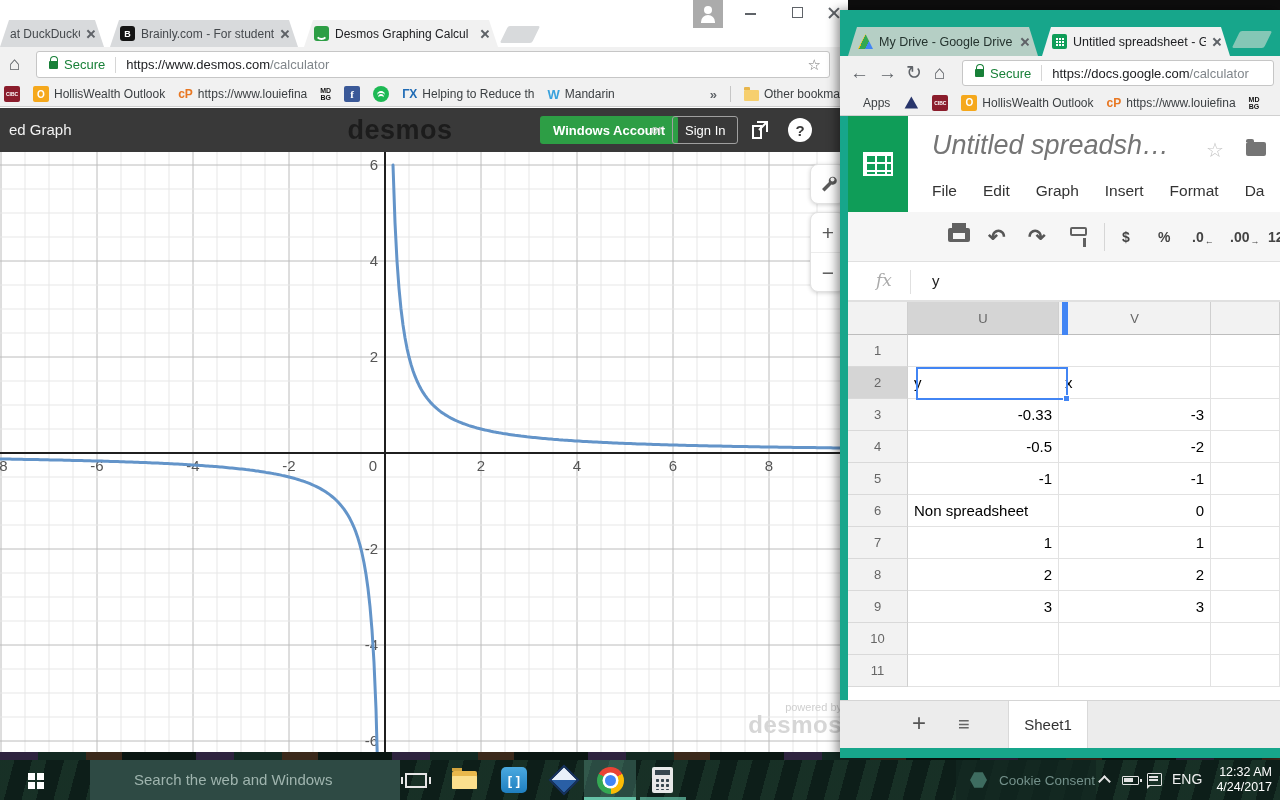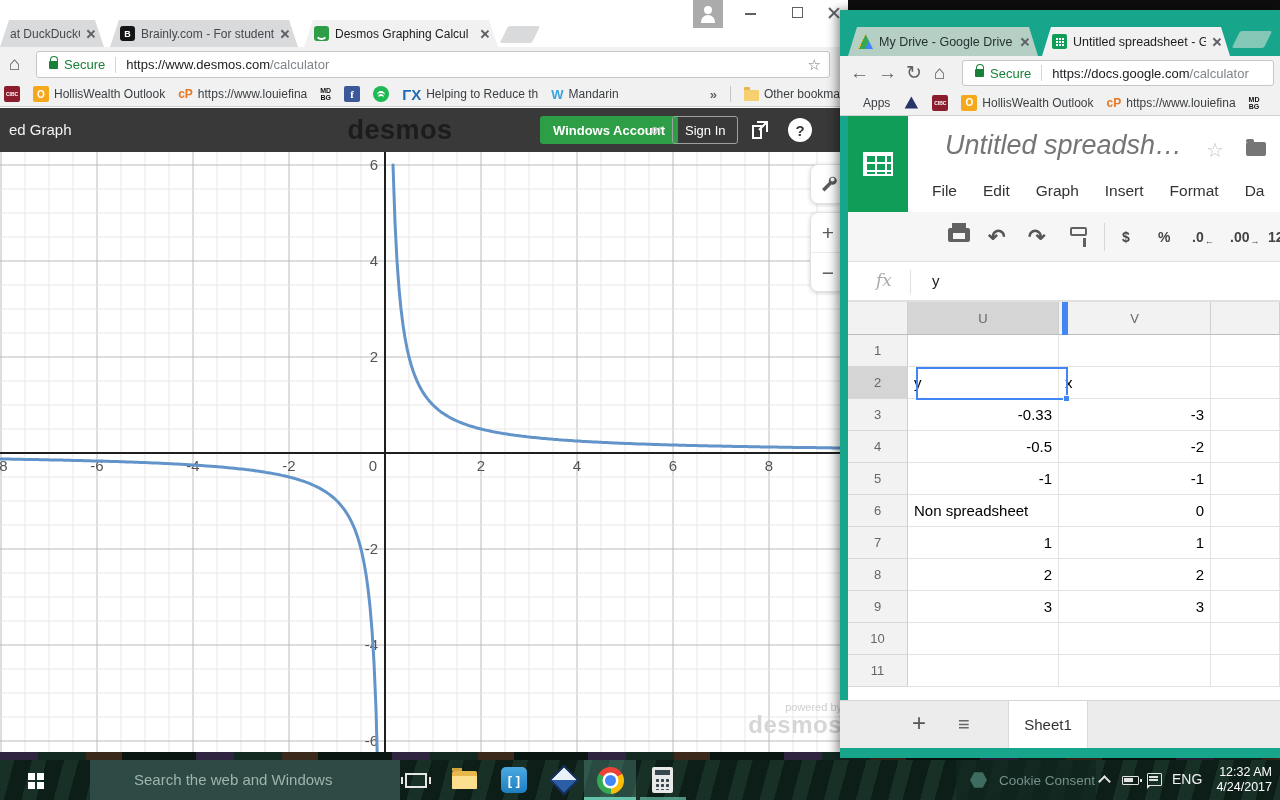--- a/index.html
+++ b/index.html
@@ -80,21 +80,21 @@
   .bmi-o-badge { background:#f5a81c; color:#fff; font-size:10px; border-radius:2px; }
   .bmi-cp { color:#e87722; font-size:12px; width:auto; }
   .bmi-mdbg { flex-direction:column; font-size:7px; line-height:7px; color:#111; letter-spacing:0; width:auto; }
   .bmi-facebook { background:#3b5998; color:#fff; border-radius:2px; font-size:11px;
     font-family:"Liberation Serif",serif; }
   .bmi-spotify { background:#1db954; border-radius:50%; position:relative; }
   .bmi-spotify::before { content:""; position:absolute; left:4px; top:4.5px; width:8px; height:7px;
     border-top:2px solid #fff; border-radius:50%; }
   .bmi-spotify::after { content:""; position:absolute; left:5px; top:8px; width:6px; height:5px;
     border-top:2px solid #fff; border-radius:50%; }
-  .bmi-gx { color:#1f6bb5; font-size:15px; width:auto; }
+  .bmi-gx { color:#1f6bb5; font-size:12px; width:auto; }
   .bmi-w-badge { color:#3aa2dd; font-size:13px; width:auto; }
   .bmi-chevrons { color:#5f6368; font-size:13px; width:auto; }
   .bmi-divider { width:1px; height:16px; background:#c6c6c6; }
   .bmi-folder { background:#f6cf6e; width:15px; height:11px; border-radius:1px; position:relative; margin-top:2px; }
   .bmi-folder::before { content:""; position:absolute; left:0; top:-3px; width:6px; height:3px;
     background:#e8b64c; border-radius:1px 1px 0 0; }
   .bmi-apps { display:grid; grid-template-columns:repeat(3,4px); grid-auto-rows:4px; gap:1px; width:auto; }
   .bmi-apps i { border-radius:50%; }
   .bmi-mountain { background:#28356b; clip-path:polygon(50% 12%,92% 88%,8% 88%); }
 
@@ -137,21 +137,21 @@
   #rw-tabs .tab.active { background:#f1f1f1; color:#202124; }
   #rw-toolbar { top:46px; height:34px; }
   #rw-bookmarks { top:80px; height:26px; }
   #sheets-body { position:absolute; left:8px; top:106px; width:432px; height:632px; background:#fff; }
   #sheets-logo { position:absolute; left:0; top:0; width:60px; height:96px; background:#0f9d58;
     display:flex; align-items:center; justify-content:center; }
   #sheets-logo .glyph { width:30px; height:24px; border:2px solid #fff;
     background:linear-gradient(#fff 2px,transparent 2px),linear-gradient(90deg,#fff 2px,transparent 2px);
     background-size:100% 8px,10px 100%; }
   #sheets-title { position:absolute; left:84px; top:14px; font-size:27px; font-style:italic;
-    color:#757575; white-space:nowrap;margin-left:13px; }
+    color:#757575; white-space:nowrap; }
   #sheets-star { position:absolute; left:358px; top:22px; color:#c4c4c4; font-size:20px; }
   #sheets-folder { position:absolute; left:398px; top:26px; width:20px; height:14px;
     background:#757575; border-radius:2px; }
   #sheets-folder::before { content:""; position:absolute; left:0; top:-3px; width:8px; height:3px;
     background:#757575; border-radius:2px 2px 0 0; }
   #sheets-menus { position:absolute; left:84px; top:60px; height:30px; display:flex; gap:26px;
     align-items:center; font-size:15.5px; color:#333; }
   #sheets-toolbar { position:absolute; left:0; top:96px; width:432px; height:50px; background:#f6f6f6;
     border-bottom:1px solid #e0e0e0; }
   .st-item { position:absolute; top:12px; height:26px; display:flex; align-items:center;

